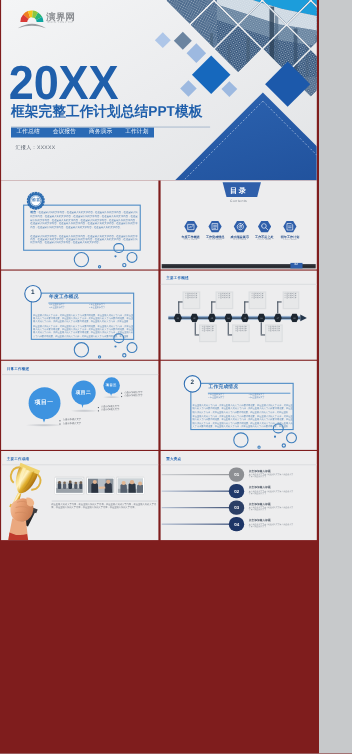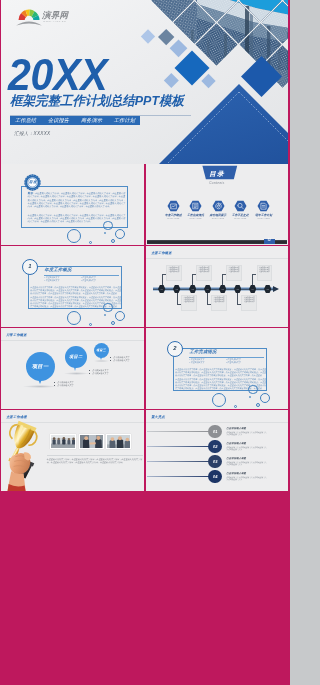--- a/index.html
+++ b/index.html
@@ -1,19 +1,19 @@
 <!DOCTYPE html>
 <html><head>
 <meta charset="utf-8">
 <title>PPT Template Preview</title>
 <style>
 html,body{margin:0;padding:0;}
 body{width:290px;height:685px;background:#c7c9cb;
   font-family:"Liberation Sans",sans-serif;overflow:hidden;-webkit-font-smoothing:antialiased;}
-.page{position:relative;width:290px;height:685px;background:#be185d;font-style:italic;}
+.page{position:relative;width:290px;height:685px;background:#7f1d1d;}
 .slide{position:absolute;overflow:hidden;background:#ededee;}
 .sl-l{left:1px;width:143px;height:81px;}
 .sl-r{left:146px;width:142px;height:81px;}
 
 
 #cover{left:1px;top:0;width:287px;height:164px;
   background:linear-gradient(150deg,#f4f5f6 0%,#ebecee 50%,#e2e4e6 100%);}
 .cv-left{position:absolute;left:0;top:0;width:180px;height:164px;z-index:5;}
 .logo-wrap{position:absolute;left:14px;top:7px;width:70px;height:22px;}
 .cv-20xx{position:absolute;left:7px;top:54px;font-size:41px;font-weight:bold;color:#1f5fab;

